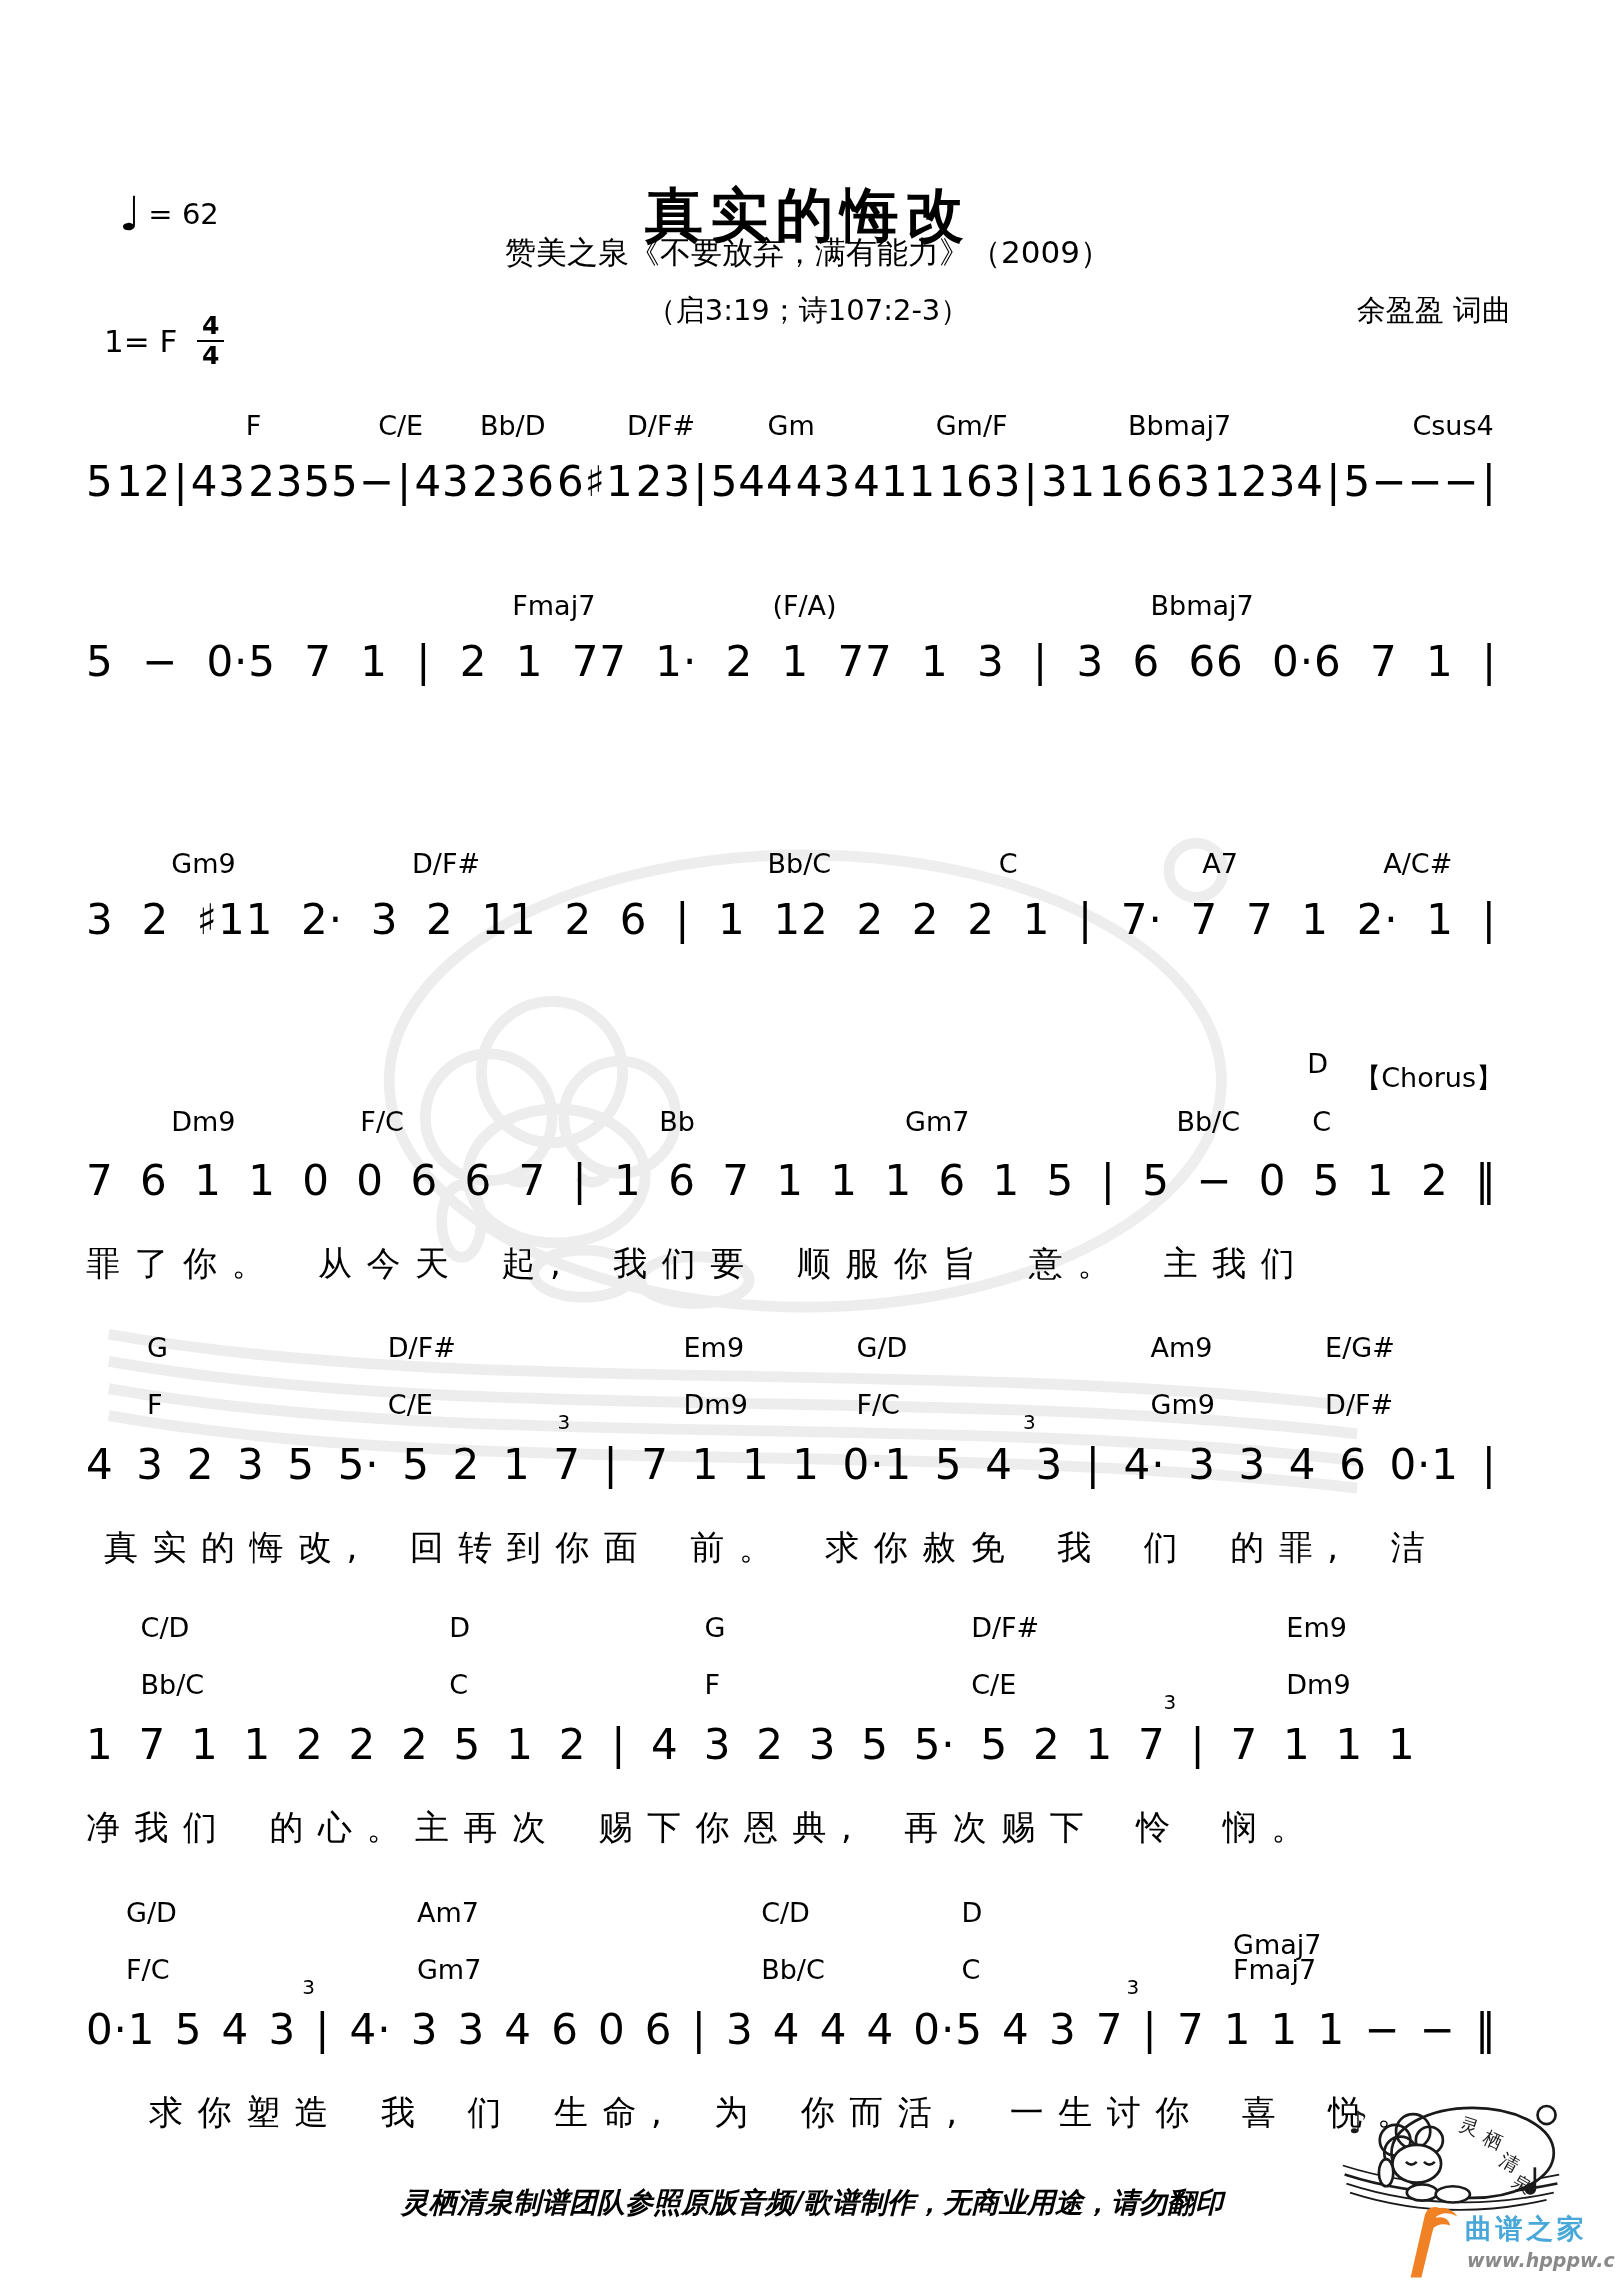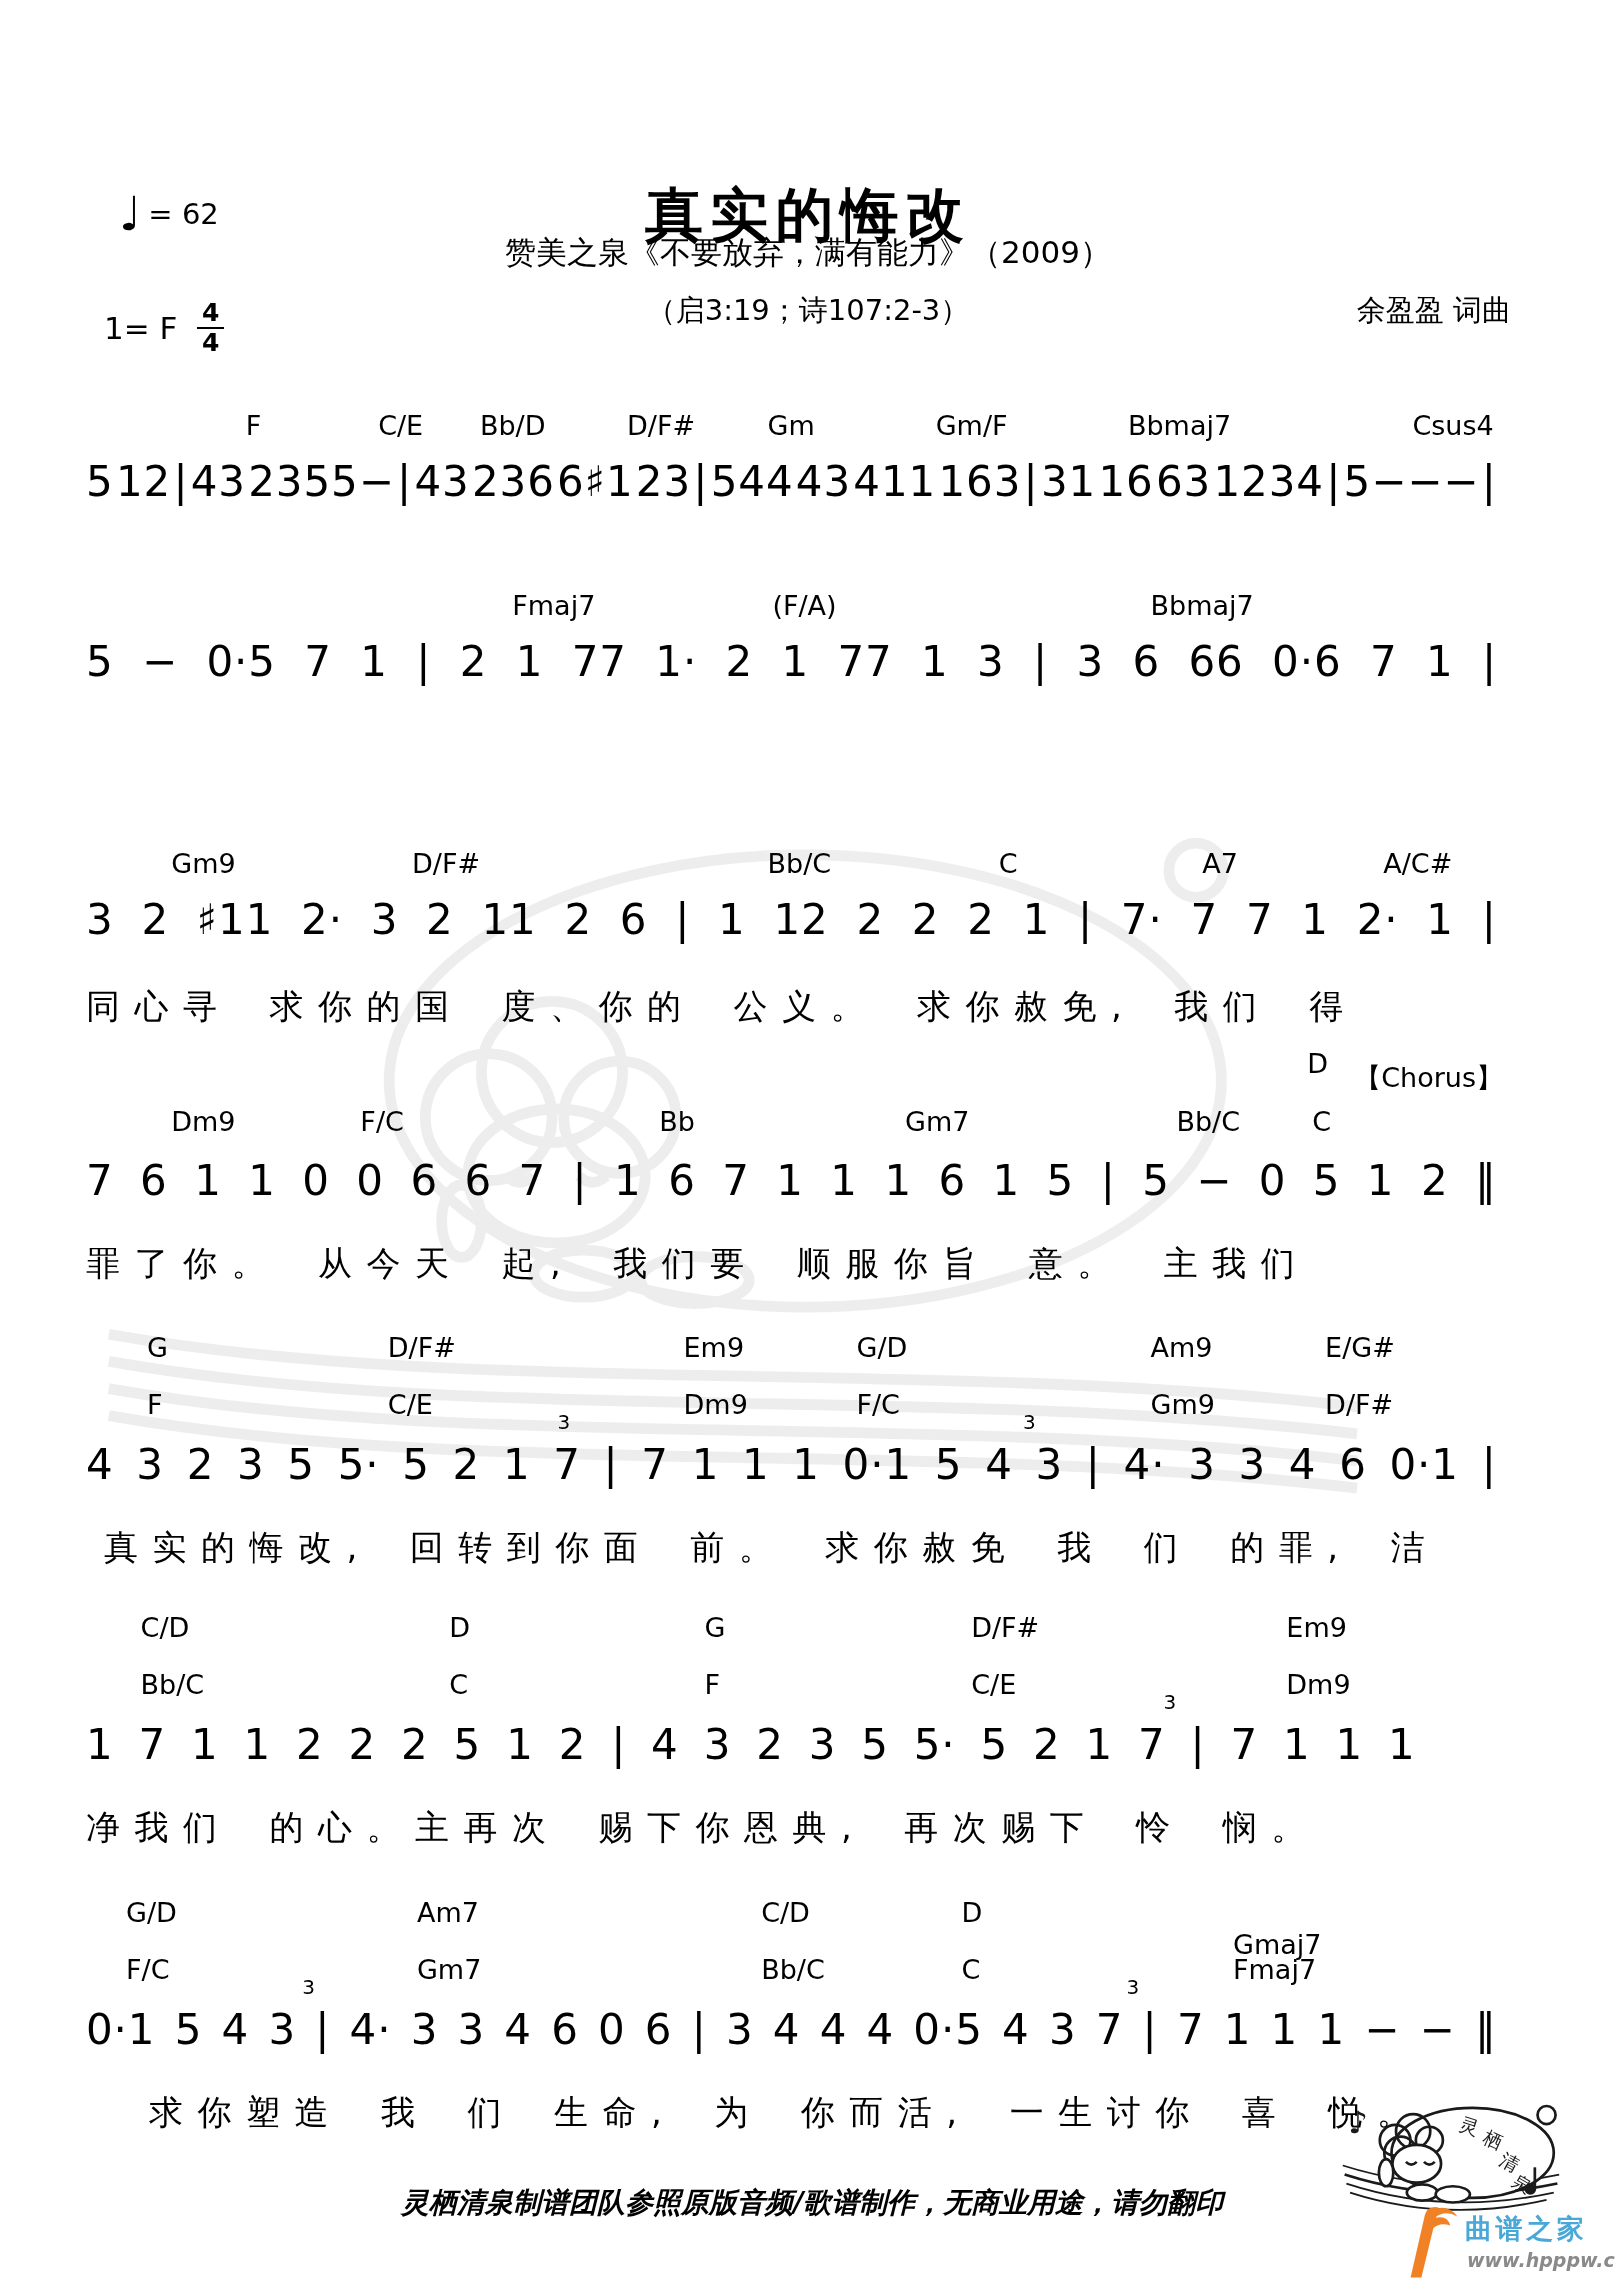--- a/index.html
+++ b/index.html
@@ -11,21 +11,21 @@
   
   .watermark{position:absolute;left:0;top:0;width:1616px;height:2285px;z-index:0;}
   
   .song-title{position:absolute;top:138px;left:0;width:100%;text-align:center;
     font-size:58px;font-weight:700;letter-spacing:7.2px;z-index:2;}
   .tempo{position:absolute;left:119px;top:197px;font-size:29px;z-index:2;display:flex;align-items:center;}
   .tempo .qnote{font-size:47px;line-height:0;margin-right:7.2px;}
   .subtitle{position:absolute;top:232px;left:0;width:100%;text-align:center;font-size:31px;z-index:2;}
   .scripture{position:absolute;top:291px;left:0;width:100%;text-align:center;font-size:29px;z-index:2;}
   .composer{position:absolute;top:291px;right:105px;font-size:29px;z-index:2;}
-  .keysig{position:absolute;left:104px;top:299px;font-size:31px;z-index:2;display:flex;align-items:center;}
+  .keysig{position:absolute;left:104px;top:312px;font-size:31px;z-index:2;display:flex;align-items:center;}
   .keysig .frac{display:inline-flex;flex-direction:column;align-items:center;margin-left:20px;
     font-size:25px;font-weight:700;line-height:1.1;}
   .keysig .frac .num{border-bottom:2.7px solid #000;padding:0 4.5px;}
   
   .music-line{position:absolute;left:0;width:100%;height:280px;z-index:2;}
   .chords-row{position:absolute;left:0;width:100%;height:38px;font-size:27px;}
   .chord{position:absolute;white-space:nowrap;}
   .section-row{position:absolute;left:0;width:100%;height:38px;font-size:27px;}
   .section-label{position:absolute;white-space:nowrap;font-weight:400;}
   .notes-row{position:absolute;left:86px;width:1411px;display:flex;justify-content:space-between;
@@ -197,21 +197,20 @@
       <span class="tok">1</span>
       <span class="tok bar">|</span>
       <span class="tok">7·</span>
       <span class="tok">7</span>
       <span class="tok">7</span>
       <span class="tok">1</span>
       <span class="tok">2·</span>
       <span class="tok">1</span>
       <span class="tok bar">|</span>
     </div>
-  <div class="lyrics-row" style="left:86px;">同心寻 求你的国 度、你的 公义。 求你赦免, 我们 得</div>
 </div>
 
 <div class="music-line with-section" style="top:1045px;">
   <div class="section-row">
     <span class="chord" style="left:80.9%;">D</span>
     <span class="section-label" style="left:83.8%;top:12.7px;">【Chorus】</span>
   </div>
   <div class="chords-row chords-main">
       <span class="chord" style="left: 10.6%;">Dm9</span>
       <span class="chord" style="left: 22.3%;">F/C</span>

